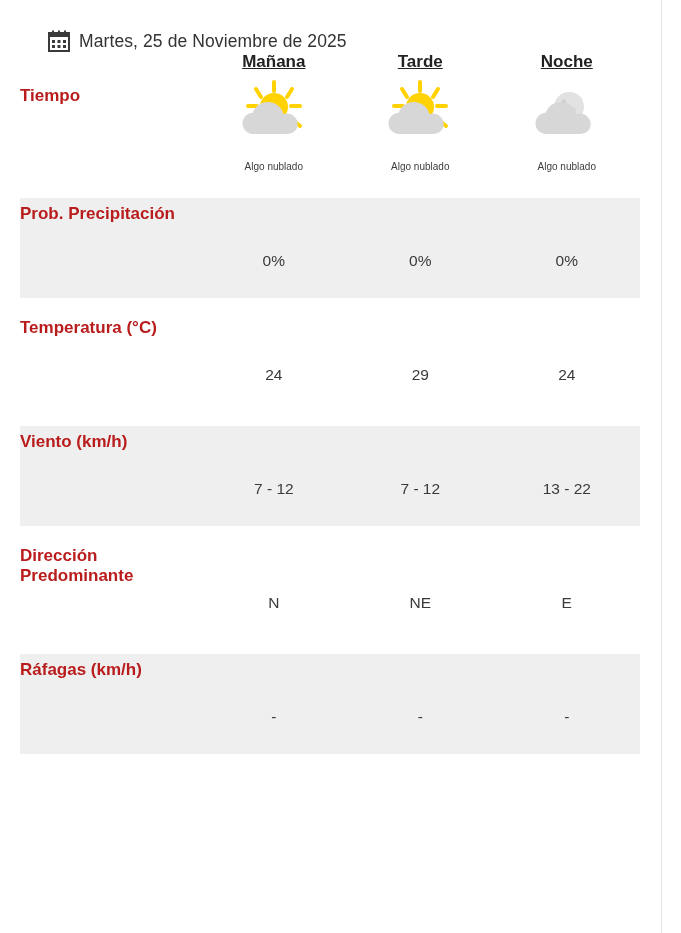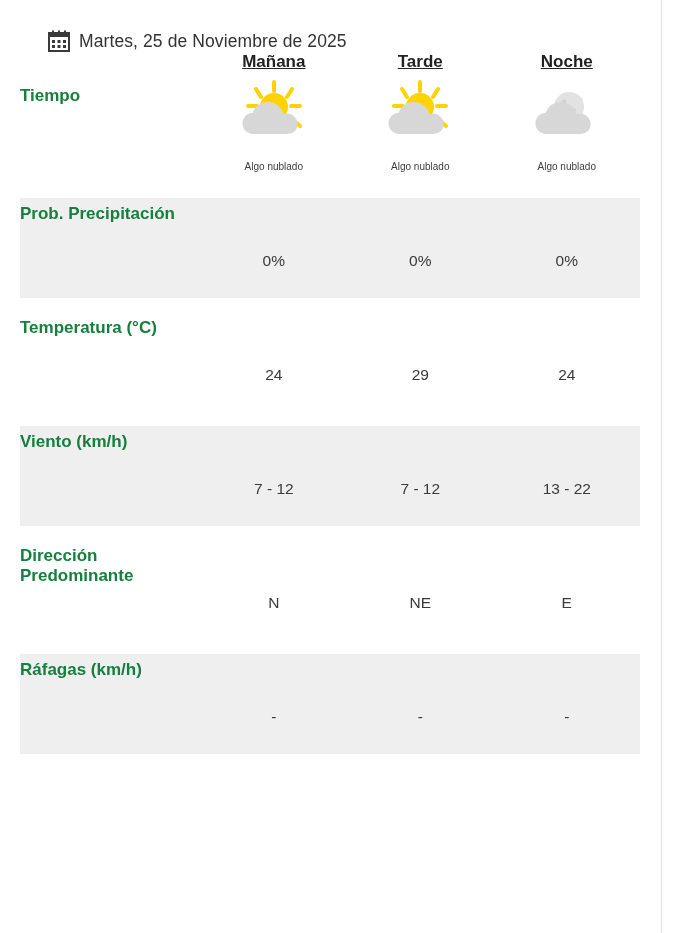--- a/index.html
+++ b/index.html
@@ -74,21 +74,21 @@
     font-weight: bold;
     color: #222222;
     padding: 22px 0 14px 0;
     text-decoration: underline;
   }
   .head-blank { }
 
   .row-label {
     font-size: 17px;
     font-weight: bold;
-    color: #15803d;
+    color: #b91c1c;
     padding-left: 28px;
     text-align: left;
     vertical-align: middle;
   }
 
   .cell-center {
     text-align: center;
     font-size: 15.5px;
     color: #3a3a3a;
   }

